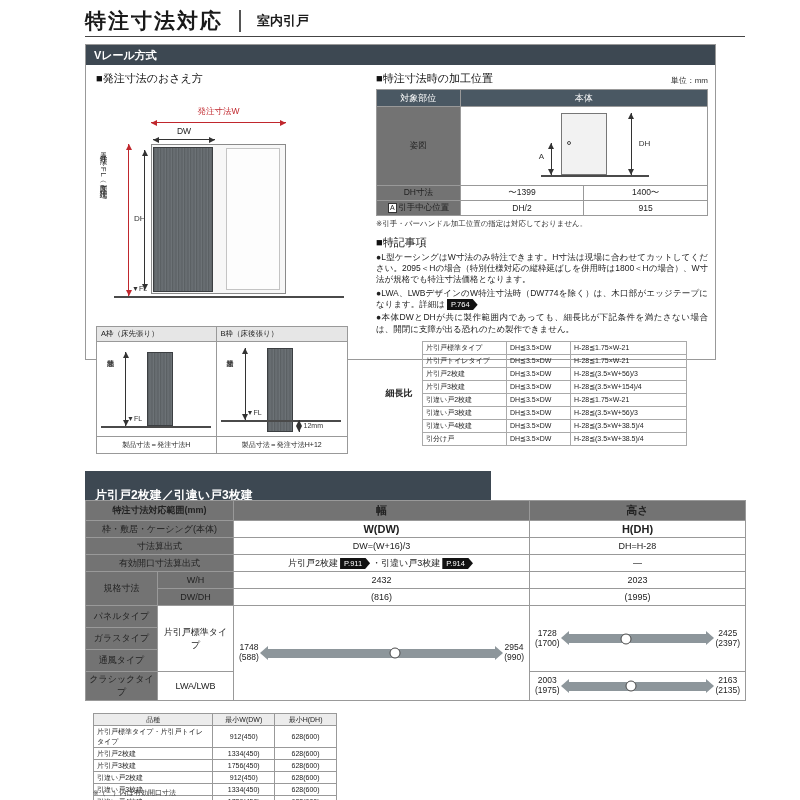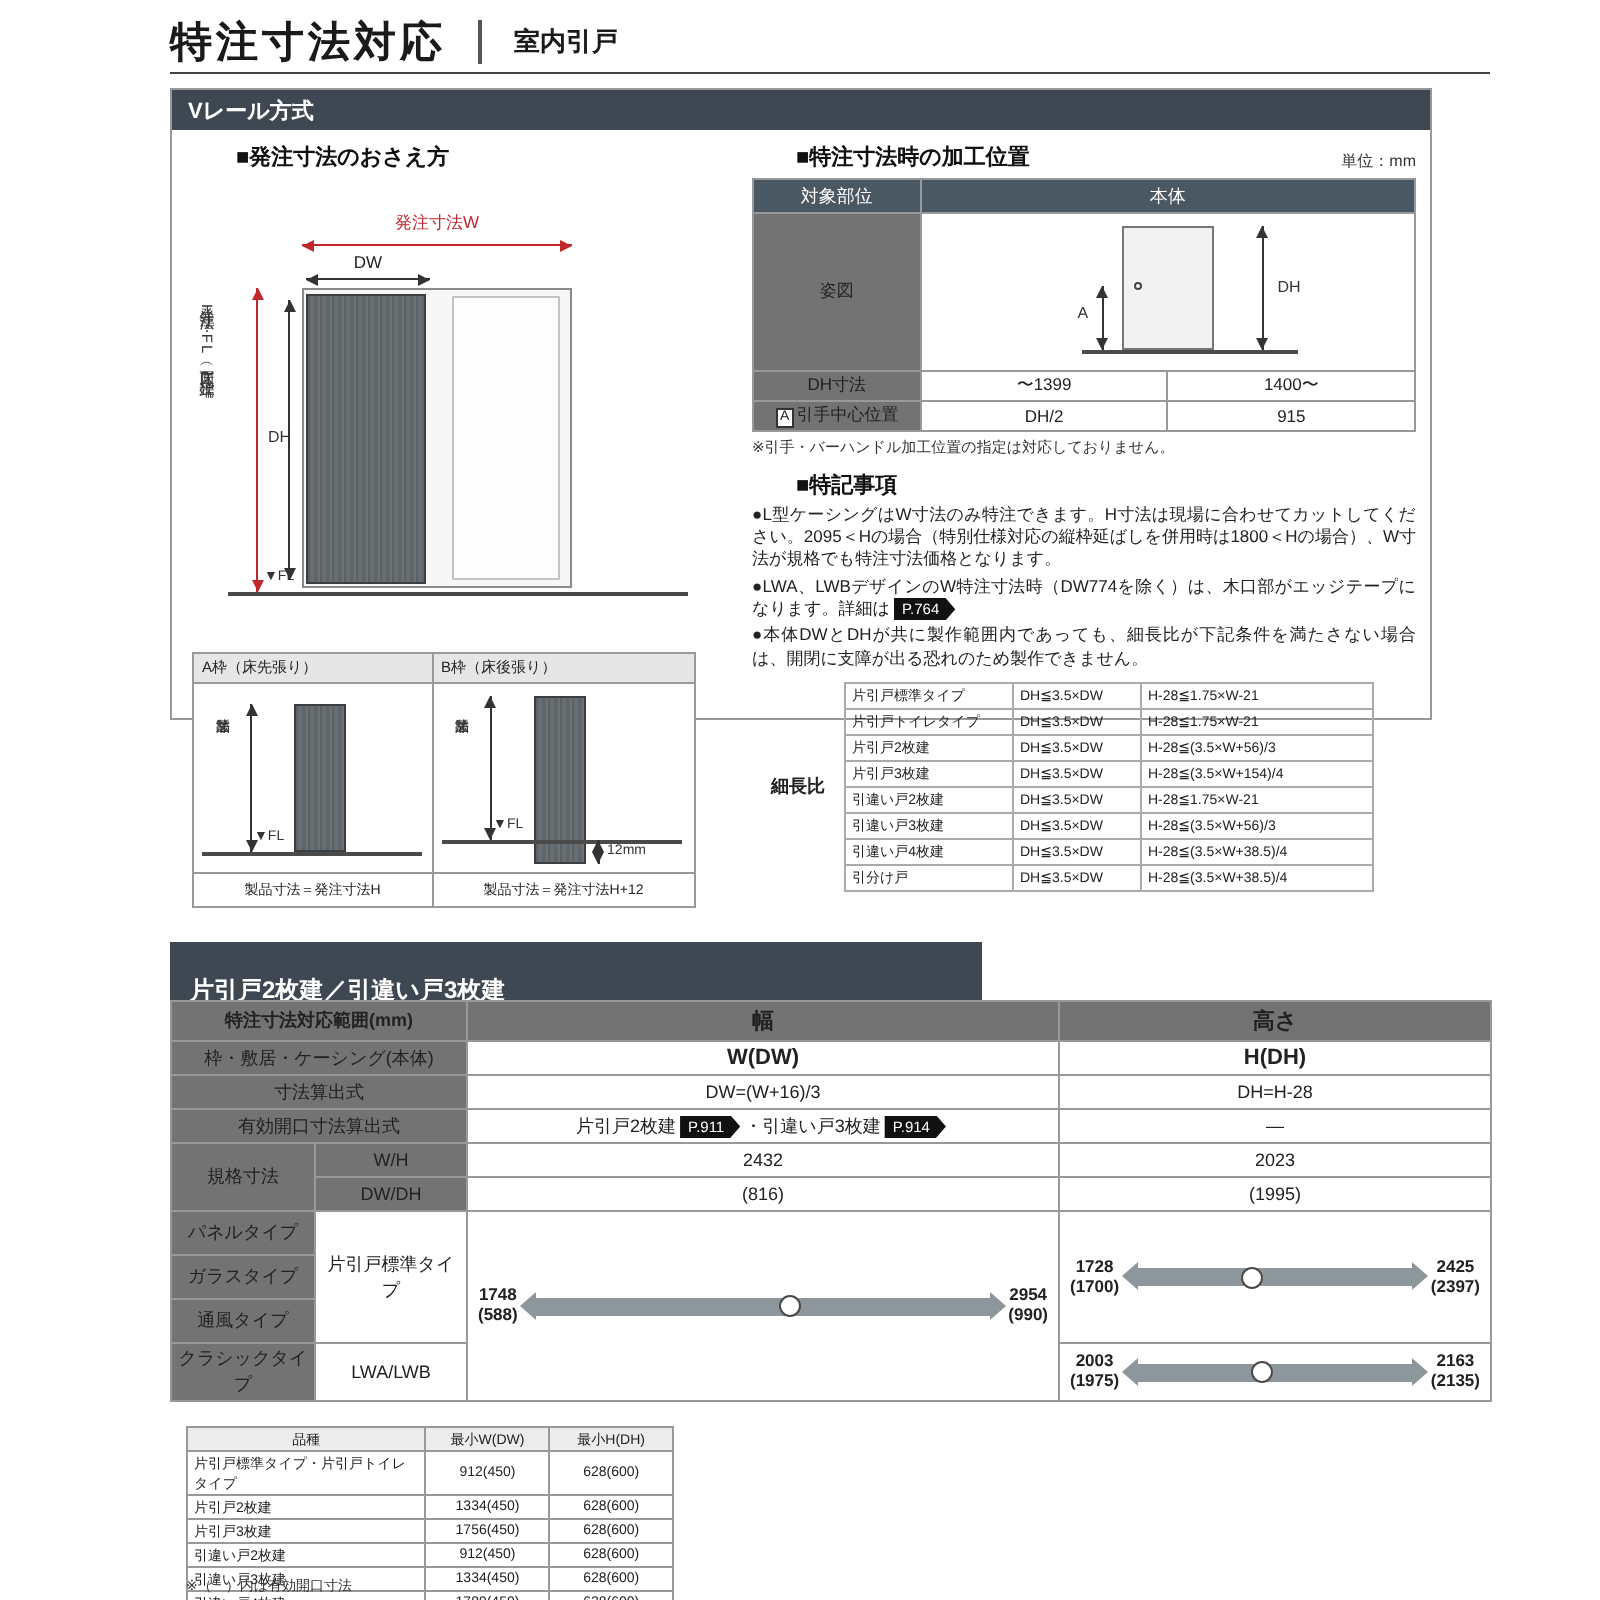--- a/index.html
+++ b/index.html
@@ -9,21 +9,21 @@
   
   .hdr { position:absolute; left:85px; top:7px; display:flex; align-items:center; }
   .hdr-title { font-size:21px; font-weight:bold; letter-spacing:2px; color:#1a1a1a; }
   .hdr-sep { display:inline-block; width:2px; height:22px; background:#555; margin:0 16px; }
   .hdr-cat { font-size:13px; font-weight:bold; color:#1a1a1a; }
   .hdr-rule { position:absolute; left:85px; right:55px; top:36px; border-top:1.5px solid #444; }
 
   
   .vbox { position:absolute; left:85px; top:44px; width:631px; height:316px; border:1px solid #999; background:#fff; }
   .vbar { height:20px; background:#3d4852; color:#fff; font-size:11px; font-weight:bold; padding:3px 8px; }
-  .blk-h { font-size:11px; font-weight:bold; color:#111;margin-left:22px; }
+  .blk-h { font-size:11px; font-weight:normal; color:#111; }
   .mt { margin-top:6px; }
 
   .vleft { position:absolute; left:10px; top:26px; width:272px; }
   .vright { position:absolute; left:290px; top:26px; width:332px; }
 
   
   .arr-h { position:absolute; height:0; border-top:1px solid currentColor; color:#333; }
   .arr-h::before { content:""; position:absolute; left:0; top:-3.5px; border-style:solid; border-width:3px 6px 3px 0; border-color:transparent currentColor transparent transparent; }
   .arr-h::after { content:""; position:absolute; right:0; top:-3.5px; border-style:solid; border-width:3px 0 3px 6px; border-color:transparent transparent transparent currentColor; }
   .arr-v { position:absolute; width:0; border-left:1px solid currentColor; color:#333; }
@@ -84,21 +84,21 @@
   
   .s2bar { position:absolute; left:85px; top:471px; width:406px; height:21px; background:#3d4852; color:#fff; font-size:12px; font-weight:bold; padding:16px 10px; }
 
   .bigtable { position:absolute; left:85px; top:500px; width:660px; table-layout:fixed; font-size:9px; }
   .bigtable td { border:1px solid #999; padding:1px 3px; }
   .b { font-weight:bold; }
   .fs11 { font-size:11px; }
   .hrow td { height:20px; }
   .r17 td { height:17px; }
   .trow-h { height:22px; }
-  .rangecell { padding:0 !important;font-weight:bold; }
+  .rangecell { padding:0 !important; }
   .range { display:flex; align-items:center; height:100%; padding:0 5px; }
   .range-label { font-size:8.5px; text-align:center; line-height:1.15; white-space:nowrap; }
   .range-bar { position:relative; flex:1; height:9px; background:#8d969b; margin:0 9px; }
   .range-bar::before { content:""; position:absolute; left:-8px; top:-3px; border:7.5px solid transparent; border-left:0; border-right:8px solid #8d969b; }
   .range-bar::after { content:""; position:absolute; right:-8px; top:-3px; border:7.5px solid transparent; border-right:0; border-left:8px solid #8d969b; }
   .range-dot { position:absolute; top:50%; width:11px; height:11px; background:#fff; border:1.5px solid #4a4a4a; border-radius:50%; transform:translate(-50%,-50%); }
 
   
   .lab-h { position:absolute; left:85px; top:699px; font-size:9.5px; font-weight:bold; }
   .stable { position:absolute; left:93px; top:713px; width:244px; font-size:7px; }

